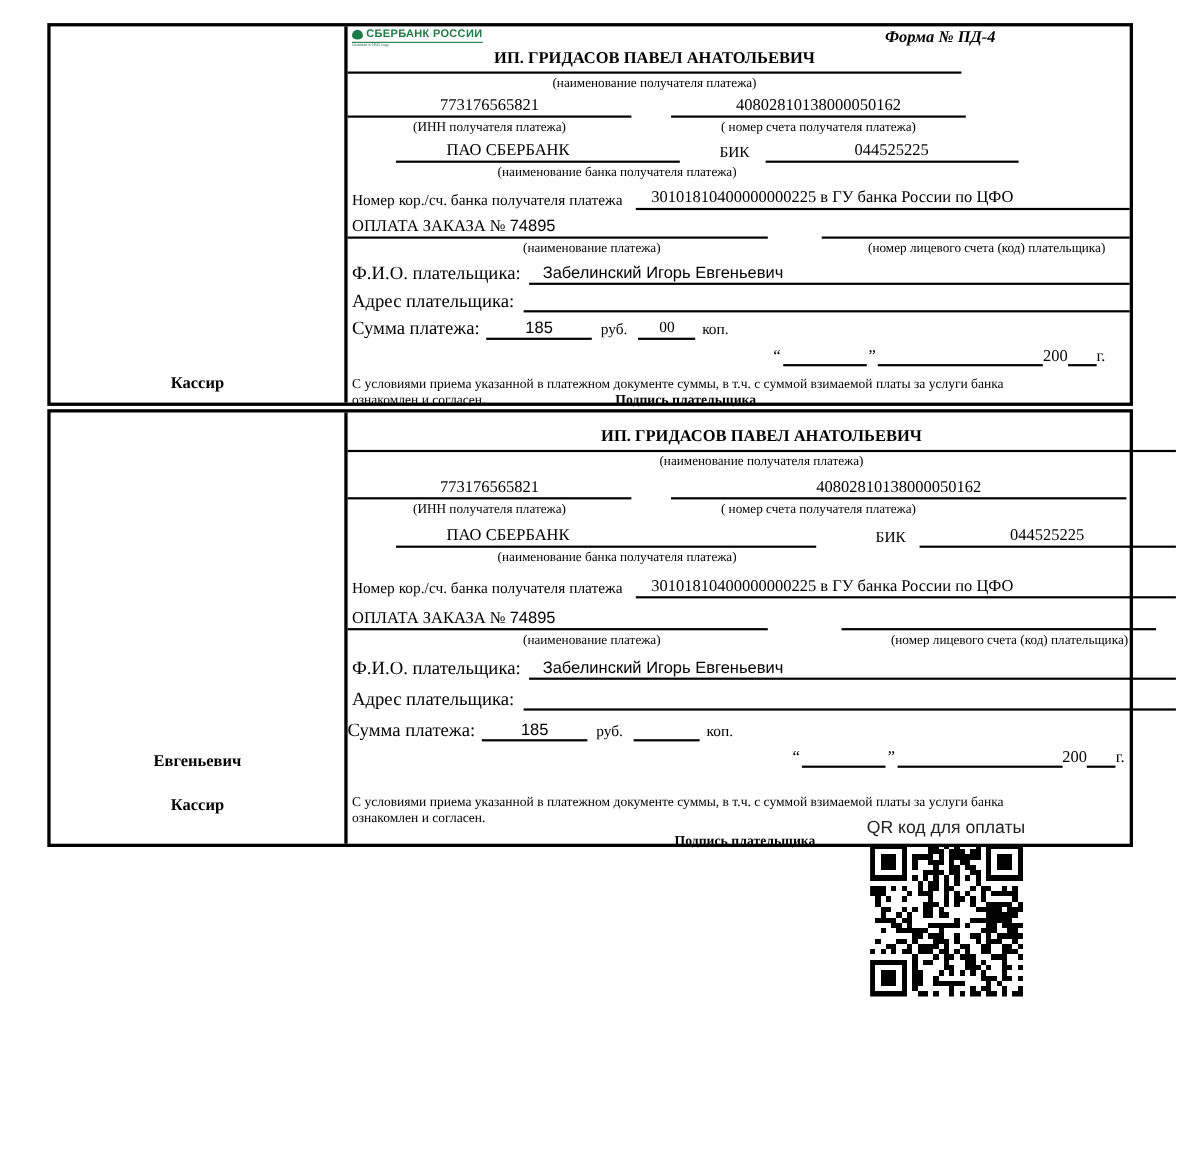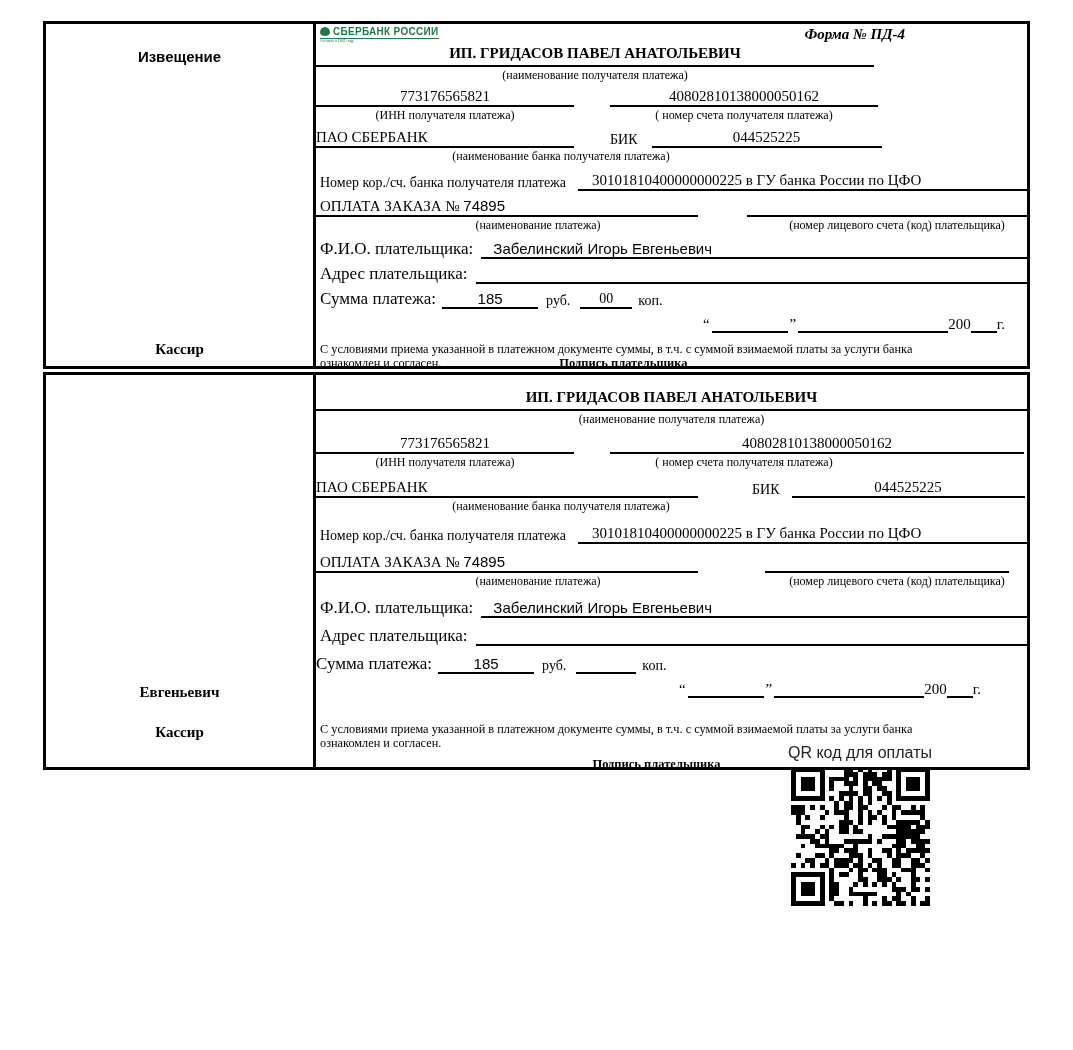--- a/index.html
+++ b/index.html
@@ -38,21 +38,21 @@
   .cap-name{width:558px;margin:1px 0 2px;}
   .cap-name.s2{width:100%;}
   .vals{margin-top:3px;height:21px;}
   .inn-u{width:258px;text-align:center;}
   .acc-u{margin-left:36px;width:268px;text-align:center;}
   .acc-u.s2{width:414px;}
   .caps2{margin-top:1px;}
   .cap-inn{width:258px;}
   .cap-acc{margin-left:36px;width:268px;}
   .bank-row{margin-top:4px;height:21px;}
-  .bank-u{width:258px;font-size:15px;}
+  .bank-u{width:258px;padding-left:46px;font-size:15px;margin-left:44px;}
   .bank-u.s2{width:382px;}
   .bik-lbl{margin-left:36px;font-size:14px;}
   .bik-lbl.s2{margin-left:54px;}
   .bik-u{margin-left:14px;width:230px;text-align:center;}
   .bik-u.s2{margin-left:12px;width:233px;}
   .cap-bank{width:490px;margin-top:1px;}
   .corr-row{margin-top:5px;height:22px;}
   .corr-lbl{padding-left:4px;white-space:nowrap;}
   .corr-u{flex:1;margin-left:12px;padding-left:14px;font-size:15px;white-space:nowrap;}
   .opl-row{margin-top:4px;height:22px;gap:11px;}
@@ -83,21 +83,20 @@
   
   .qr-wrap{position:absolute;left:745px;top:744px;width:230px;text-align:center;}
   .qr-label{font-family:"Liberation Sans","DejaVu Sans",sans-serif;font-size:16px;color:#222;margin-bottom:5px;}
   .qr-svg{display:inline-block;}
 </style>
 </head>
 <body>
 
 <div class="box box1">
   <div class="side">
-    <div class="side-top">Извещение</div>
     <div class="side-bot">Кассир</div>
   </div>
   <div class="main">
     <div class="logo-row">
       <div class="logo">
         <div class="logo-line">
           <span class="logo-dot"></span>
           <span class="logo-txt">СБЕРБАНК РОССИИ</span>
         </div>
         <span class="logo-tag">Основан в 1841 году</span>

